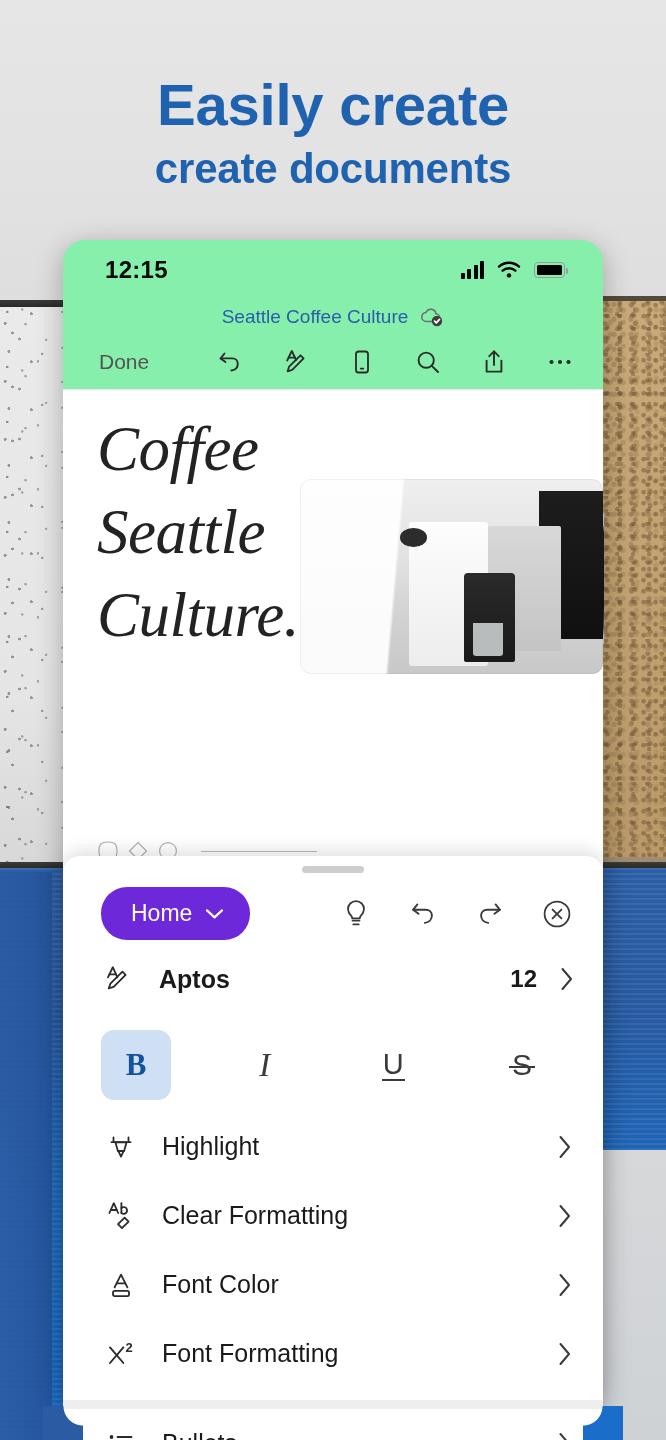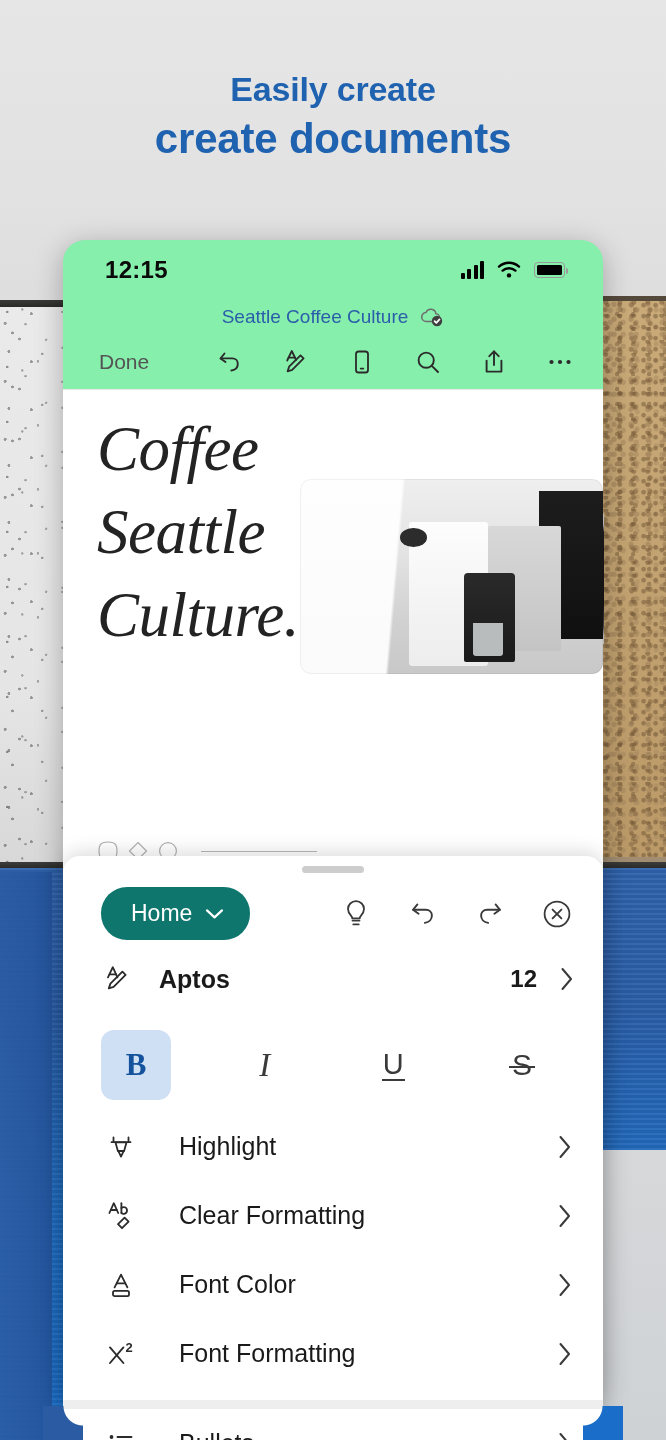--- a/index.html
+++ b/index.html
@@ -159,21 +159,21 @@
 
   
   #sheet{
     position:absolute; left:63px; top:856px; width:540px; height:584px;
     background:#fff; border-radius:17px 17px 0 0; z-index:9;
     box-shadow:0 -5px 18px rgba(0,0,0,.13); overflow:hidden;
   }
   .grab{ width:62px; height:7px; border-radius:4px; background:#cdcdcd;
     margin:10px auto 0; }
   .sheet-head{ display:flex; align-items:center; padding:14px 30px 0 38px; }
-  .home-btn{ background:#0f766e; color:#fff; border-radius:26px;
+  .home-btn{ background:#6d28d9; color:#fff; border-radius:26px;
     padding:13px 26px 13px 30px; font-size:23px; display:flex;
     align-items:center; gap:13px; }
   .sheet-head-icons{ margin-left:auto; display:flex; align-items:center; gap:35px; }
   .sheet-head-icons .ic{ width:32px; height:32px; display:flex;
     align-items:center; justify-content:center; }
 
   .font-row{ display:flex; align-items:center; height:78px;
     padding:0 28px 0 38px;font-weight:bold; }
   .font-row .fname{ font-size:25px; color:#1a1a1a; margin-left:24px; }
   .font-row .fsize{ margin-left:auto; font-size:24px; color:#1a1a1a; }
@@ -186,21 +186,21 @@
     font-family:"Liberation Serif", serif; }
   .style-spacer{ flex:1; }
   .st-i{ font-family:"Liberation Serif", serif; font-style:italic; font-size:33px; color:#3a3a3a; }
   .st-u{ font-size:29px; color:#3a3a3a; border-bottom:2px solid #3a3a3a; line-height:1.05; padding:0 1px; }
   .st-s{ font-size:30px; color:#3a3a3a; position:relative; }
   .st-s:after{ content:""; position:absolute; left:-3px; right:-3px; top:52%;
     height:2px; background:#3a3a3a; }
 
   .menu-item{ display:flex; align-items:center; height:69px; padding:0 30px 0 38px; }
   .menu-item .mi-icon{ width:40px; display:flex; align-items:center; justify-content:center; }
-  .menu-item .mi-label{ font-size:25px; color:#1a1a1a; margin-left:38px; }
+  .menu-item .mi-label{ font-size:25px; color:#1a1a1a; margin-left:21px; }
   .menu-item .mi-chev{ margin-left:auto; }
   .sheet-sep{ height:9px; background:#eeeeee; margin-top:12px; }
   .menu-clip{ position:relative; }
 
   svg{ display:block; overflow:visible; }
 </style>
 </head>
 <body>
 
 <div id="bg">
@@ -212,21 +212,21 @@
   <div class="bg-appliance"></div>
   <div class="bg-darkline2"></div>
   <div class="bg-blue"></div>
   <div class="bg-blue-leftstrip"></div>
   <div class="bg-wall-bottom-right"></div>
   <div class="bg-bluebox"></div>
   <div class="bg-bluebox-dark"></div>
 </div>
 
 <div style="position:absolute;left:0;top:68px;width:666px;text-align:center;z-index:3;">
-  <div style="font-size:34px;font-weight:700;color:#1f62b0;line-height:1.28;letter-spacing:-.2px;">Easily create</div>
+  <div style="font-size:58px;font-weight:700;color:#1f62b0;line-height:1.28;letter-spacing:-.2px;">Easily create</div>
   <div style="font-size:42px;font-weight:700;color:#1f62b0;line-height:1.28;letter-spacing:-.2px;">create documents</div>
 </div>
 
 <div id="phone">
 
   <div class="statusbar">
     <div class="clock">12:15</div>
     <div class="status-icons">
       <div class="sig">
           <i></i>

